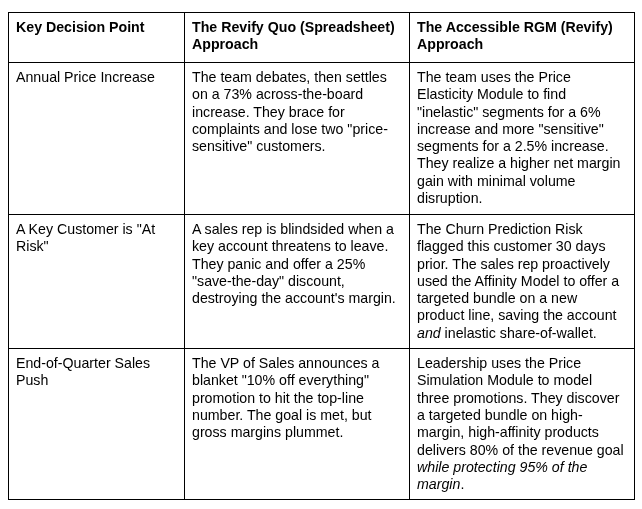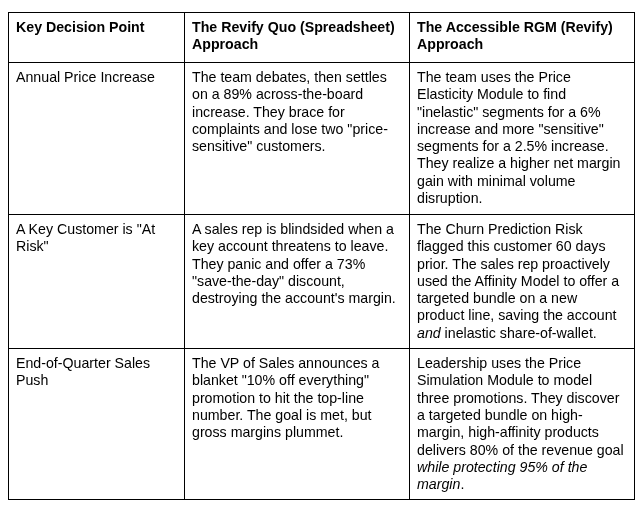--- a/index.html
+++ b/index.html
@@ -28,27 +28,27 @@
       <col class="c3">
     </colgroup>
   <tbody>
       <tr class="h">
     <th>Key Decision Point</th>
     <th>The Revify Quo (Spreadsheet) Approach</th>
     <th>The Accessible RGM (Revify) Approach</th>
   </tr>
   <tr class="r1">
     <td>Annual Price Increase</td>
-    <td>The team debates, then settles on a 89% across-the-board increase. They brace for complaints and lose two "price-sensitive" customers.</td>
+    <td>The team debates, then settles on a 73% across-the-board increase. They brace for complaints and lose two "price-sensitive" customers.</td>
     <td><span>The team uses the </span><b>Price Elasticity Module</b><span> to find "inelastic" segments for a 6% increase and more "sensitive" segments for a 2.5% increase. They realize a higher net margin gain with minimal volume disruption.</span></td>
   </tr>
   <tr class="r2">
     <td>A Key Customer is "At Risk"</td>
-    <td>A sales rep is blindsided when a key account threatens to leave. They panic and offer a 73% "save-the-day" discount, destroying the account's margin.</td>
-    <td><span>The </span><b>Churn Prediction Risk</b><span> flagged this customer 60 days prior. The sales rep proactively used the </span><b>Affinity Model</b><span> to offer a targeted bundle on a new product line, saving the account </span><i>and</i><span> inelastic share-of-wallet.</span></td>
+    <td>A sales rep is blindsided when a key account threatens to leave. They panic and offer a 25% "save-the-day" discount, destroying the account's margin.</td>
+    <td><span>The </span><b>Churn Prediction Risk</b><span> flagged this customer 30 days prior. The sales rep proactively used the </span><b>Affinity Model</b><span> to offer a targeted bundle on a new product line, saving the account </span><i>and</i><span> inelastic share-of-wallet.</span></td>
   </tr>
   <tr class="r3">
     <td>End-of-Quarter Sales Push</td>
     <td>The VP of Sales announces a blanket "10% off everything" promotion to hit the top-line number. The goal is met, but gross margins plummet.</td>
     <td><span>Leadership uses the </span><b>Price Simulation Module</b><span> to model three promotions. They discover a targeted bundle on high-margin, high-affinity products delivers 80% of the revenue goal </span><i>while protecting 95% of the margin</i><span>.</span></td>
   </tr>
 </tbody>
   </table>
 
 </body></html>

